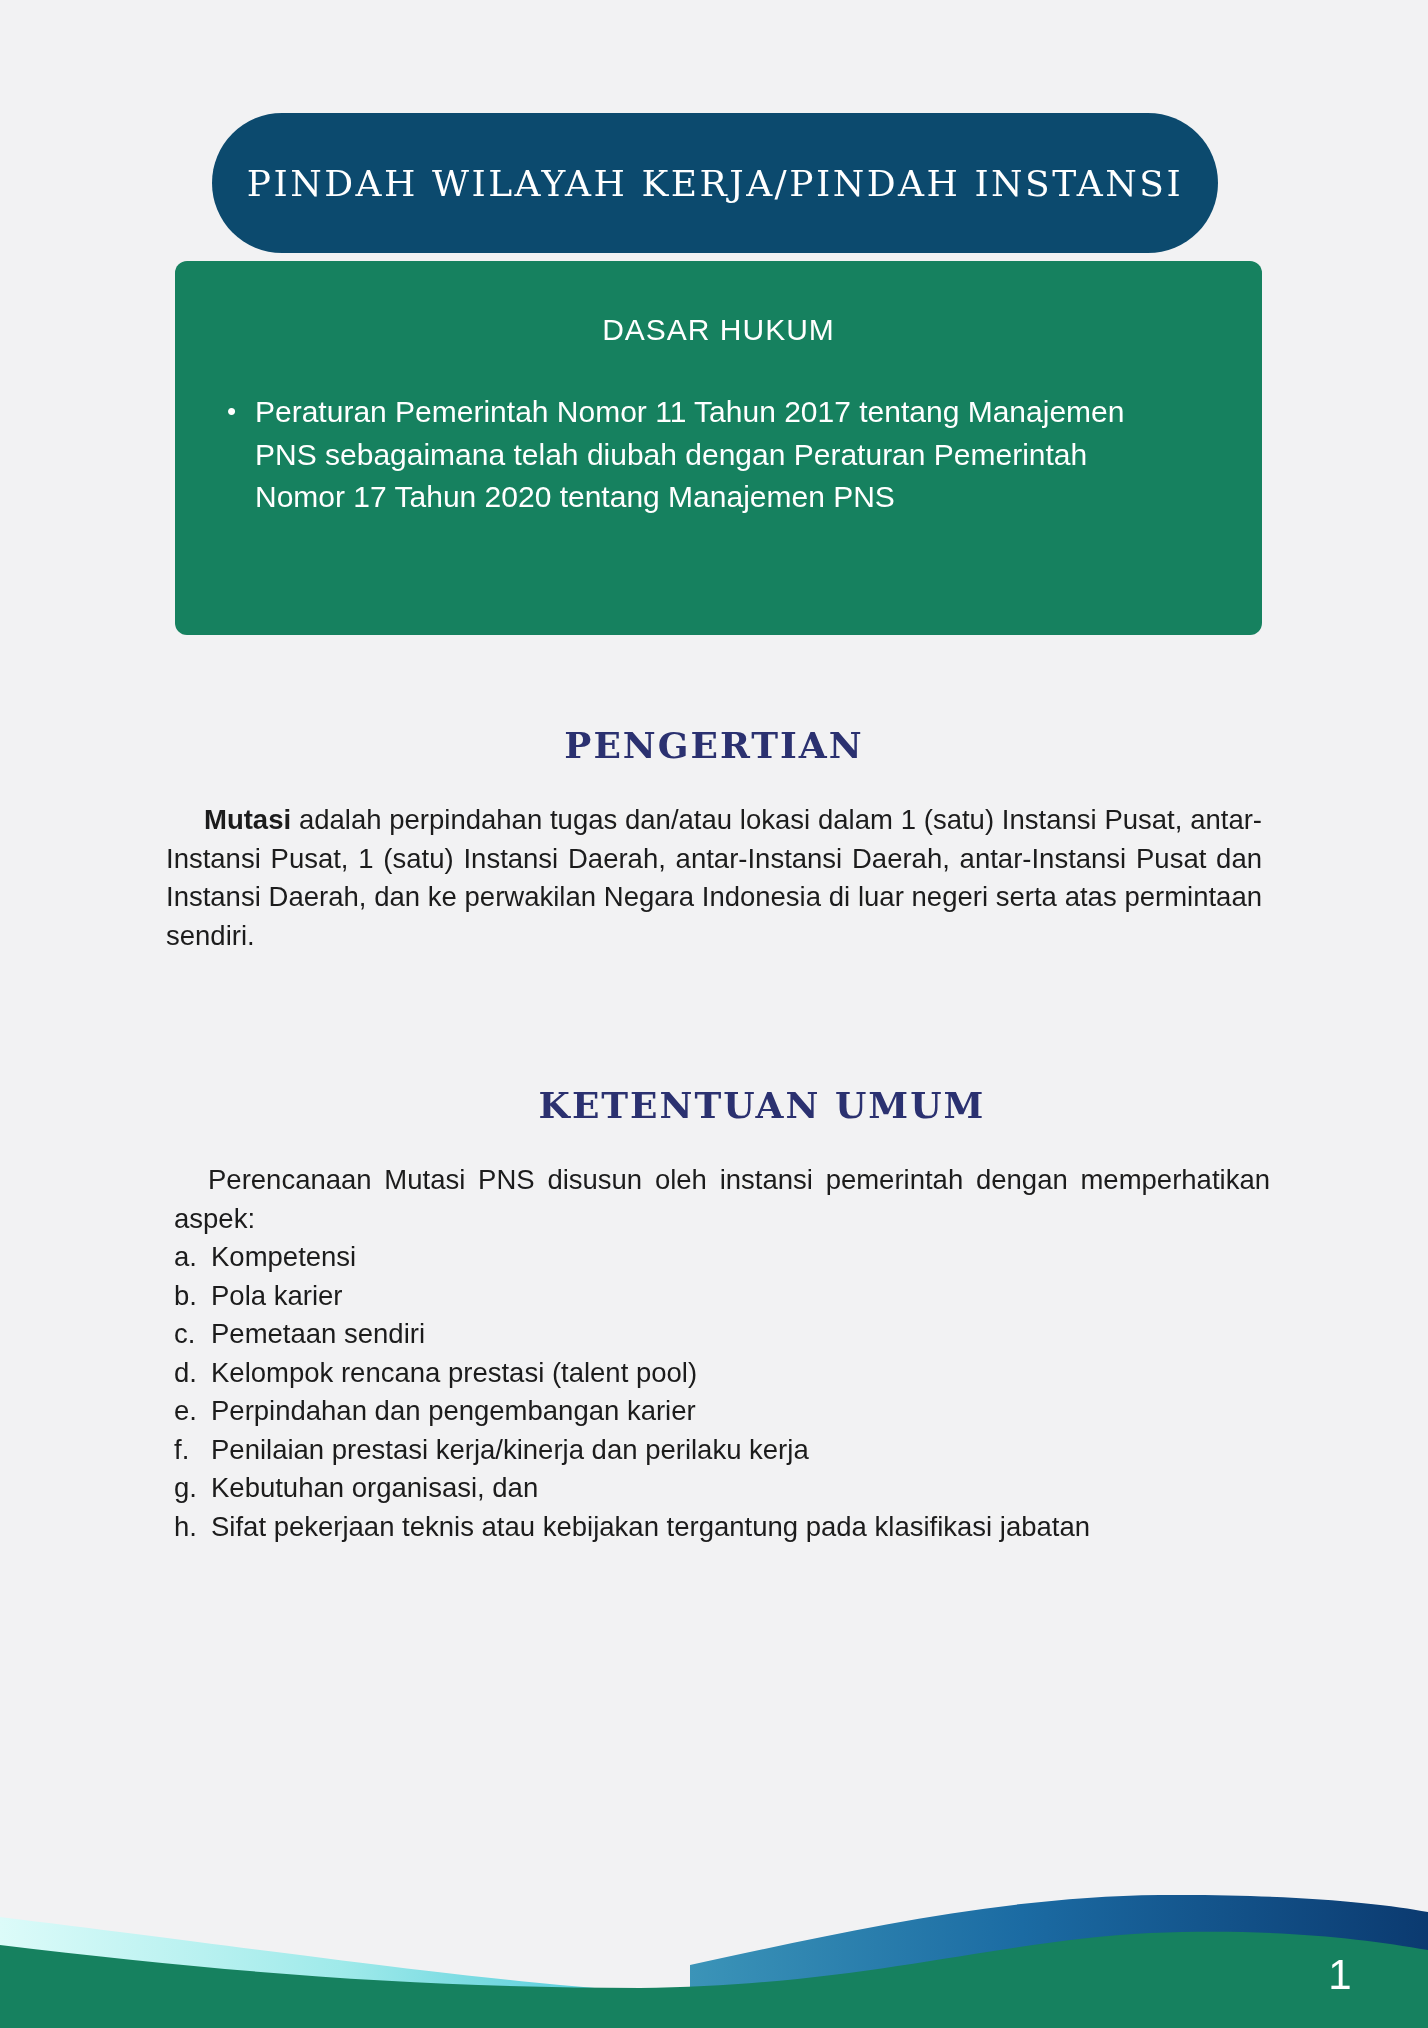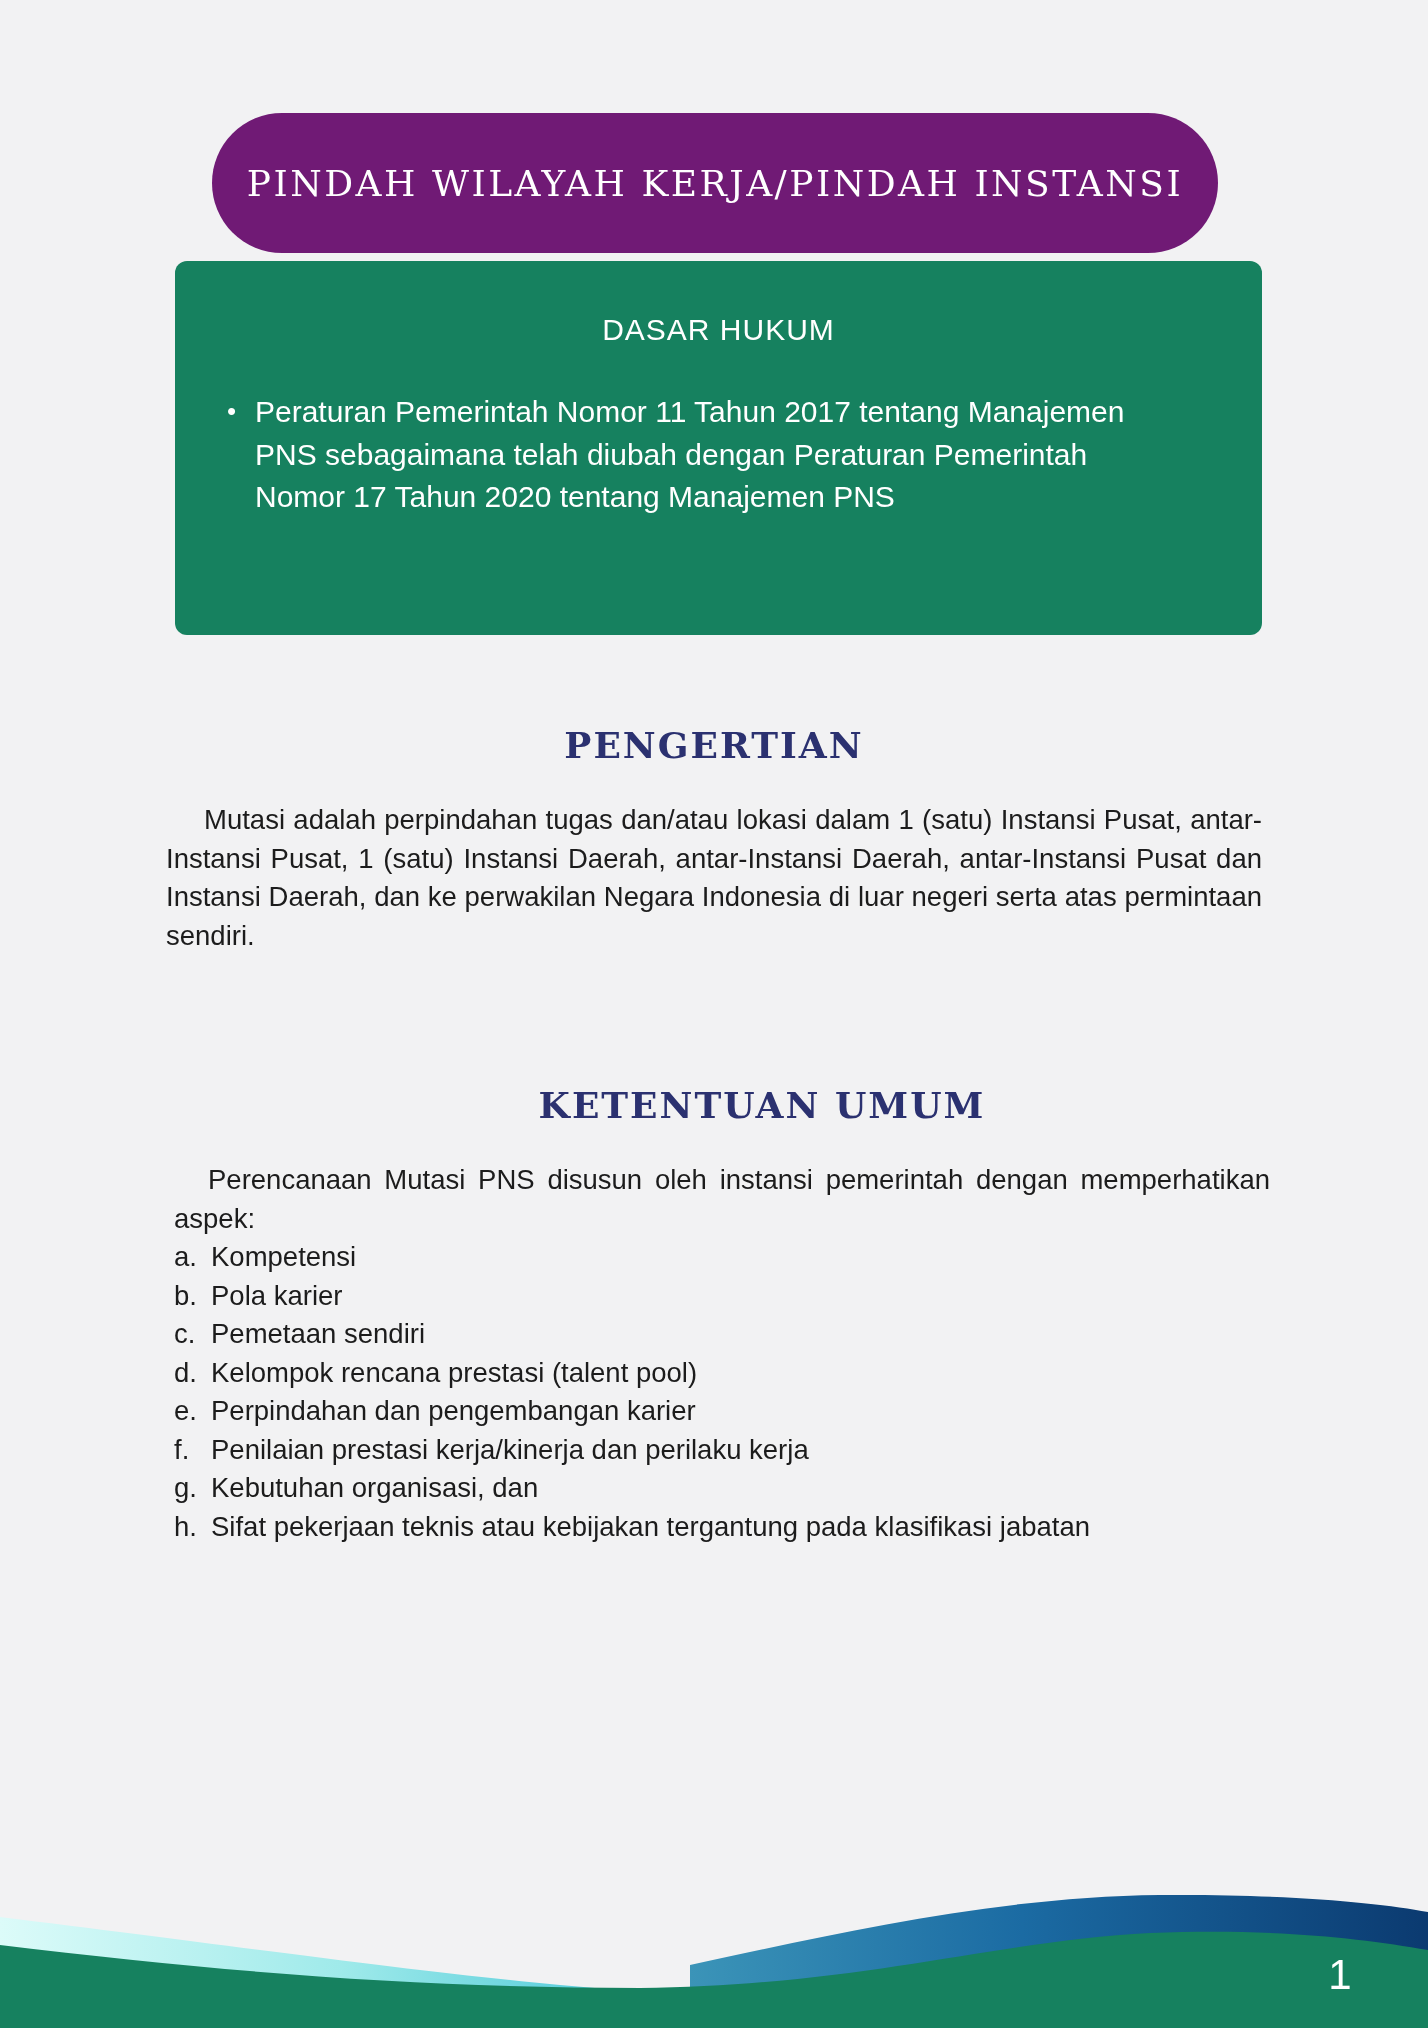--- a/index.html
+++ b/index.html
@@ -11,21 +11,21 @@
     background: #f2f2f3;
     overflow: hidden;
     font-family: "Liberation Sans", sans-serif;
   }
 
   
   .banner {
     position: absolute;
     left: 212px; top: 113px;
     width: 1006px; height: 140px;
-    background: #701a75;
+    background: #0c4a6e;
     border-radius: 70px;
     display: flex; align-items: center; justify-content: center;
   }
   .banner-title {
     color: #ffffff;
     font-family: "DejaVu Serif", serif;
     font-size: 36px;
     letter-spacing: 2.5px;
     white-space: nowrap;
   }
@@ -86,21 +86,21 @@
     line-height: 38.5px;
     text-align: justify;
   }
   .p-pengertian {
     position: absolute;
     left: 166px; top: 801px;
     width: 1096px;
     margin: 0;
     text-indent: 38px;
   }
-  .p-pengertian b { font-weight: normal; }
+  .p-pengertian b { font-weight: bold; }
 
   .sec-ketentuan {
     position: absolute;
     left: 174px; top: 1161px;
     width: 1096px;
   }
   .p-ketentuan { margin: 0; text-indent: 34px; }
   .aspek-list {
     margin: 0; padding: 0;
     list-style: none;

